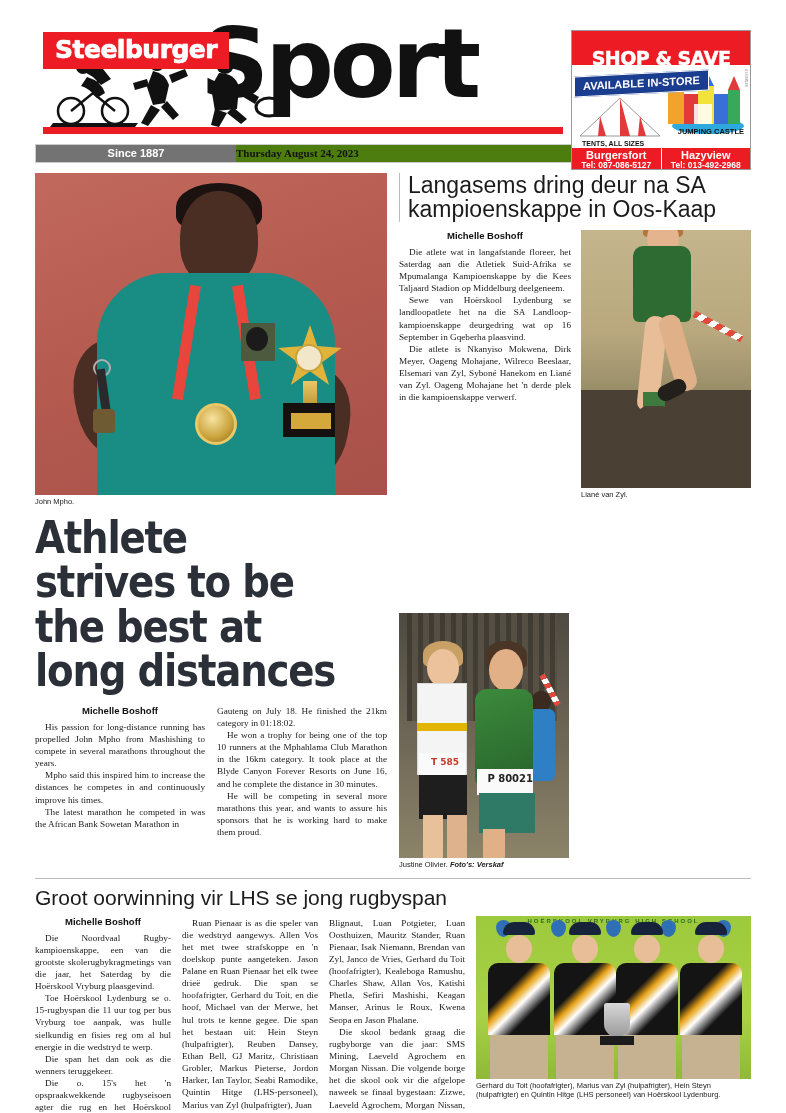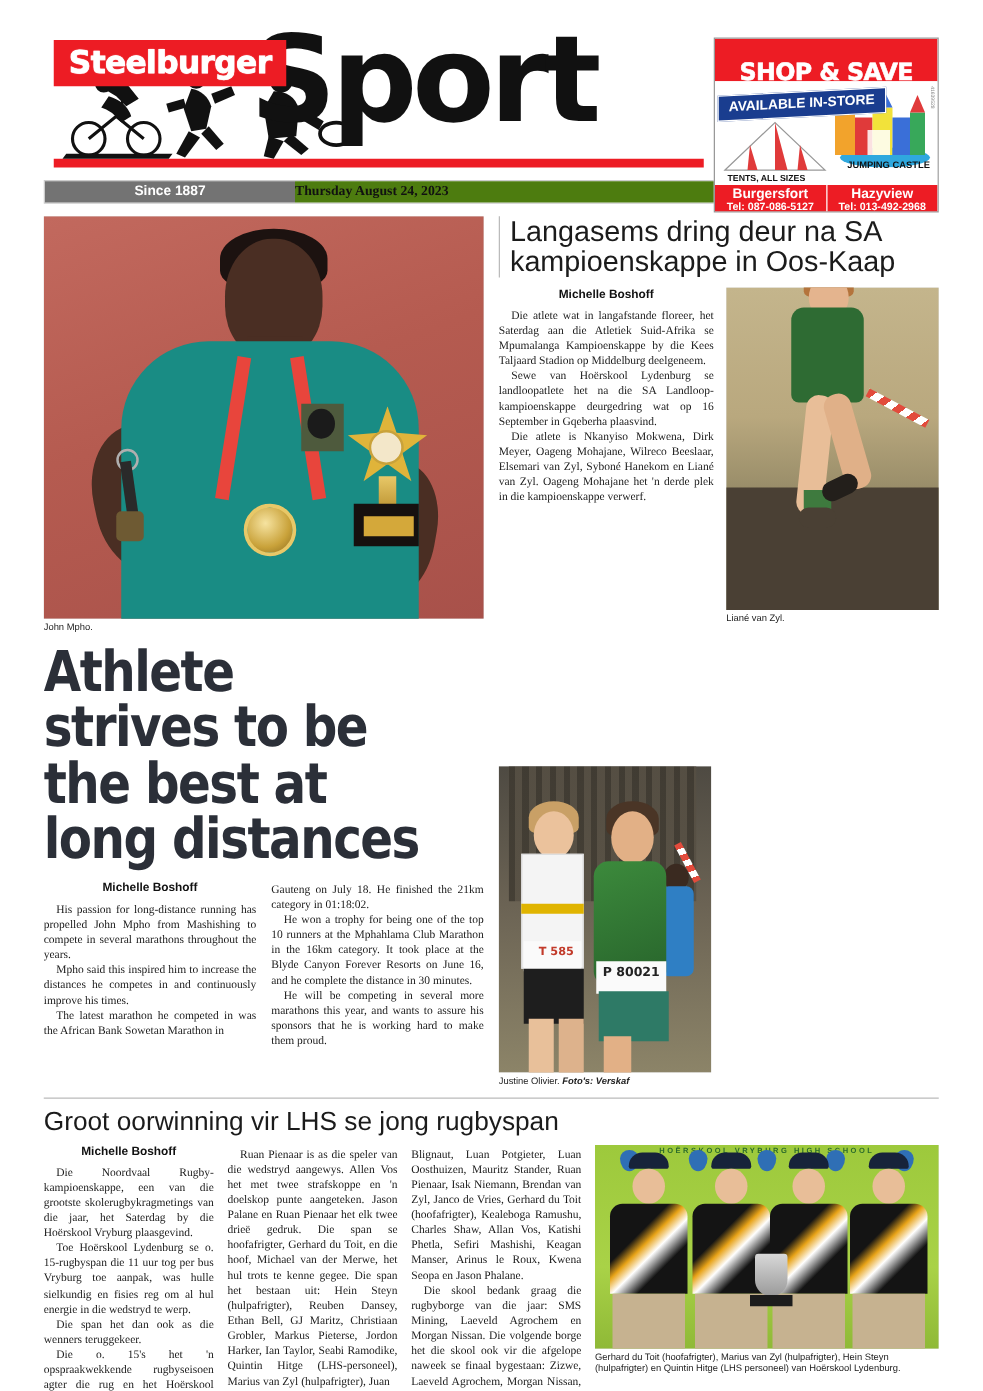--- a/index.html
+++ b/index.html
@@ -179,21 +179,21 @@
   .ju-hair2 { position: absolute; left: 24px; top: 28px; width: 40px; height: 26px; background: #C9A066; border-radius: 50% 50% 20% 20%; }
   .ju-bib2 { position: absolute; left: 20px; top: 140px; width: 46px; height: 24px; background: #FAFAFA; }
   .ju-bib2text { position: absolute; left: 20px; top: 144px; width: 52px; text-align: center; font-size: 9px; font-weight: bold; color: #C23A2A; font-family: "DejaVu Sans", sans-serif; }
   .ju-shorts2 { position: absolute; left: 20px; top: 162px; width: 48px; height: 44px; background: #1E1E1E; }
   .ju-leg2a { position: absolute; left: 24px; top: 202px; width: 20px; height: 44px; background: #E8C09A; }
   .ju-leg2b { position: absolute; left: 48px; top: 202px; width: 20px; height: 44px; background: #DDB28C; }
   .ju-greenTorso { position: absolute; left: 76px; top: 76px; width: 58px; height: 100px; background: linear-gradient(160deg,#3C8A3C,#27632B); border-radius: 12px; }
   .ju-head3 { position: absolute; left: 90px; top: 36px; width: 34px; height: 42px; background: #E2B086; border-radius: 50%; }
   .ju-hair3 { position: absolute; left: 86px; top: 28px; width: 42px; height: 28px; background: #4A3526; border-radius: 50% 50% 20% 20%; }
   .ju-bib3 { position: absolute; left: 78px; top: 156px; width: 56px; height: 26px; background: #FAFAFA; }
-  .ju-bib3text { position: absolute; left: 78px; top: 160px; width: 56px; text-align: center; font-size: 10px; font-weight: bold; color: #222; font-family: "DejaVu Sans", sans-serif; }
+  .ju-bib3text { position: absolute; left: 78px; top: 160px; width: 56px; text-align: right; font-size: 10px; font-weight: bold; color: #222; font-family: "DejaVu Sans", sans-serif; }
   .ju-shorts3 { position: absolute; left: 80px; top: 180px; width: 56px; height: 40px; background: #2E7A66; }
   .ju-leg3a { position: absolute; left: 84px; top: 216px; width: 22px; height: 30px; background: #E2B086; }
   .ju-blue { position: absolute; right: 14px; top: 96px; width: 26px; height: 72px; background: #2F7FC4; border-radius: 6px; }
   .ju-blueHead { position: absolute; right: 18px; top: 78px; width: 20px; height: 22px; background: #3A2A20; border-radius: 50%; }
 
   
   .rule { border-top: 1px solid #bbb; margin-top: 8px; }
   .rugby-head {
     font-size: 21px; color: #1b1b1b; margin: 7px 0 6px 0; font-weight: normal;
     font-family: "Liberation Sans", sans-serif;

